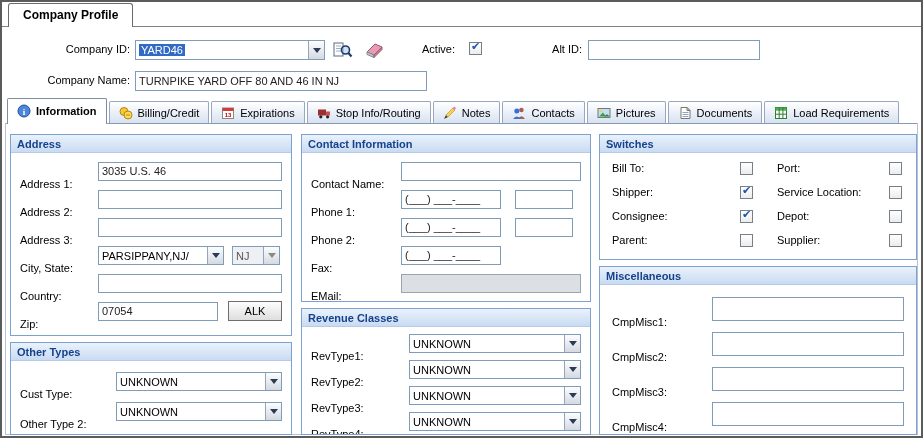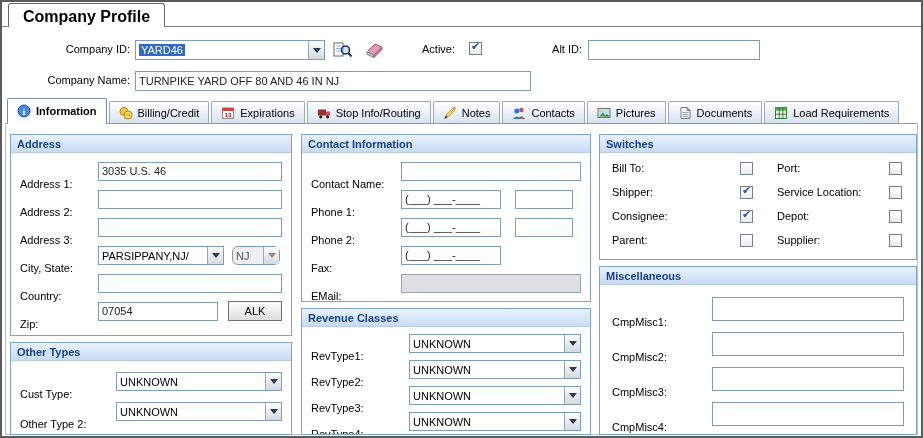--- a/index.html
+++ b/index.html
@@ -5,21 +5,21 @@
   * { margin:0; padding:0; box-sizing:border-box; }
   html,body { background:#fff; }
   body { font-family:"Liberation Sans", sans-serif; font-size:11px; color:#000; }
 
   .window { position:relative; width:923px; height:438px; border:2px solid #5b5b5b; background:#fff; overflow:hidden; }
 
   
   .outer-line { position:absolute; left:0; right:0; top:24px; height:0; border-top:1px solid #808080; }
   .outer-tab { position:absolute; left:6px; top:1px; height:24px; padding:4px 14px 0; background:#fff;
                border:1px solid #6a6a6a; border-bottom:none; border-radius:3px 3px 0 0; z-index:2;
-               font-weight:bold; font-size:16px; cursor:default; }
+               font-weight:bold; font-size:12px; cursor:default; }
 
   
   .lbl { color:#000; flex:0 0 auto; }
   .abs { position:absolute; }
   .r { text-align:right; }
 
   .tin { height:19px; border:1px solid #7f9db9; background:#fff; padding:0 3px;
          font-family:"Liberation Sans", sans-serif; font-size:11px; color:#222; }
   .tin.tall { height:24px; }
   .tin.disabled { background:#dcdfe3; border-color:#9aa4ae; }
@@ -122,21 +122,21 @@
     </svg>
   </button>
 
   <span class="abs lbl" style="left:420px; top:41px;">Active:</span>
   <span class="cb abs checked" style="left:467px; top:40px;"></span>
 
   <span class="abs lbl r" style="left:508px; top:41px; width:72px;">Alt ID:</span>
   <input class="tin abs" style="left: 586px; top: 38px; width: 172px; height: 20px;" value="">
 
   <span class="abs lbl r" style="left:28px; top:72px; width:100px;">Company Name:</span>
-  <input class="tin abs" style="left: 133px; top: 69px; width: 396px; height: 20px;" value="TURNPIKE YARD OFF 80 AND 46 IN NJ">
+  <input class="tin abs" style="left: 133px; top: 69px; width: 292px; height: 20px;" value="TURNPIKE YARD OFF 80 AND 46 IN NJ">
 
   
   <div class="tabstrip">
     <div class="tab active">
       <span class="ticon">
         <svg width="14" height="14" viewBox="0 0 14 14">
             <circle cx="7" cy="7" r="6" fill="#4e86d8" stroke="#1d4f9e"></circle>
             <text x="7" y="10.6" font-size="9" font-weight="bold" fill="#fff" text-anchor="middle" font-family="serif">i</text>
           </svg>
       </span>
@@ -245,21 +245,21 @@
       <div class="frow">
         <span class="lbl w78">Address 3:</span>
         <input class="tin grow" value="" style="">
       </div>
       <div class="frow">
         <span class="lbl w78">City, State:</span>
         <div class="combo" style="width:126px;">
           <span class="combo-text">PARSIPPANY,NJ/</span>
           <span class="combo-btn"></span>
         </div>
-        <div class="combo disabled" style="width:48px; margin-left:8px;border-radius:6px;">
+        <div class="combo disabled" style="width:48px; margin-left:8px;">
           <span class="combo-text">NJ</span>
           <span class="combo-btn"></span>
         </div>
       </div>
       <div class="frow">
         <span class="lbl w78">Country:</span>
         <input class="tin grow" value="" style="">
       </div>
       <div class="frow">
         <span class="lbl w78">Zip:</span>

